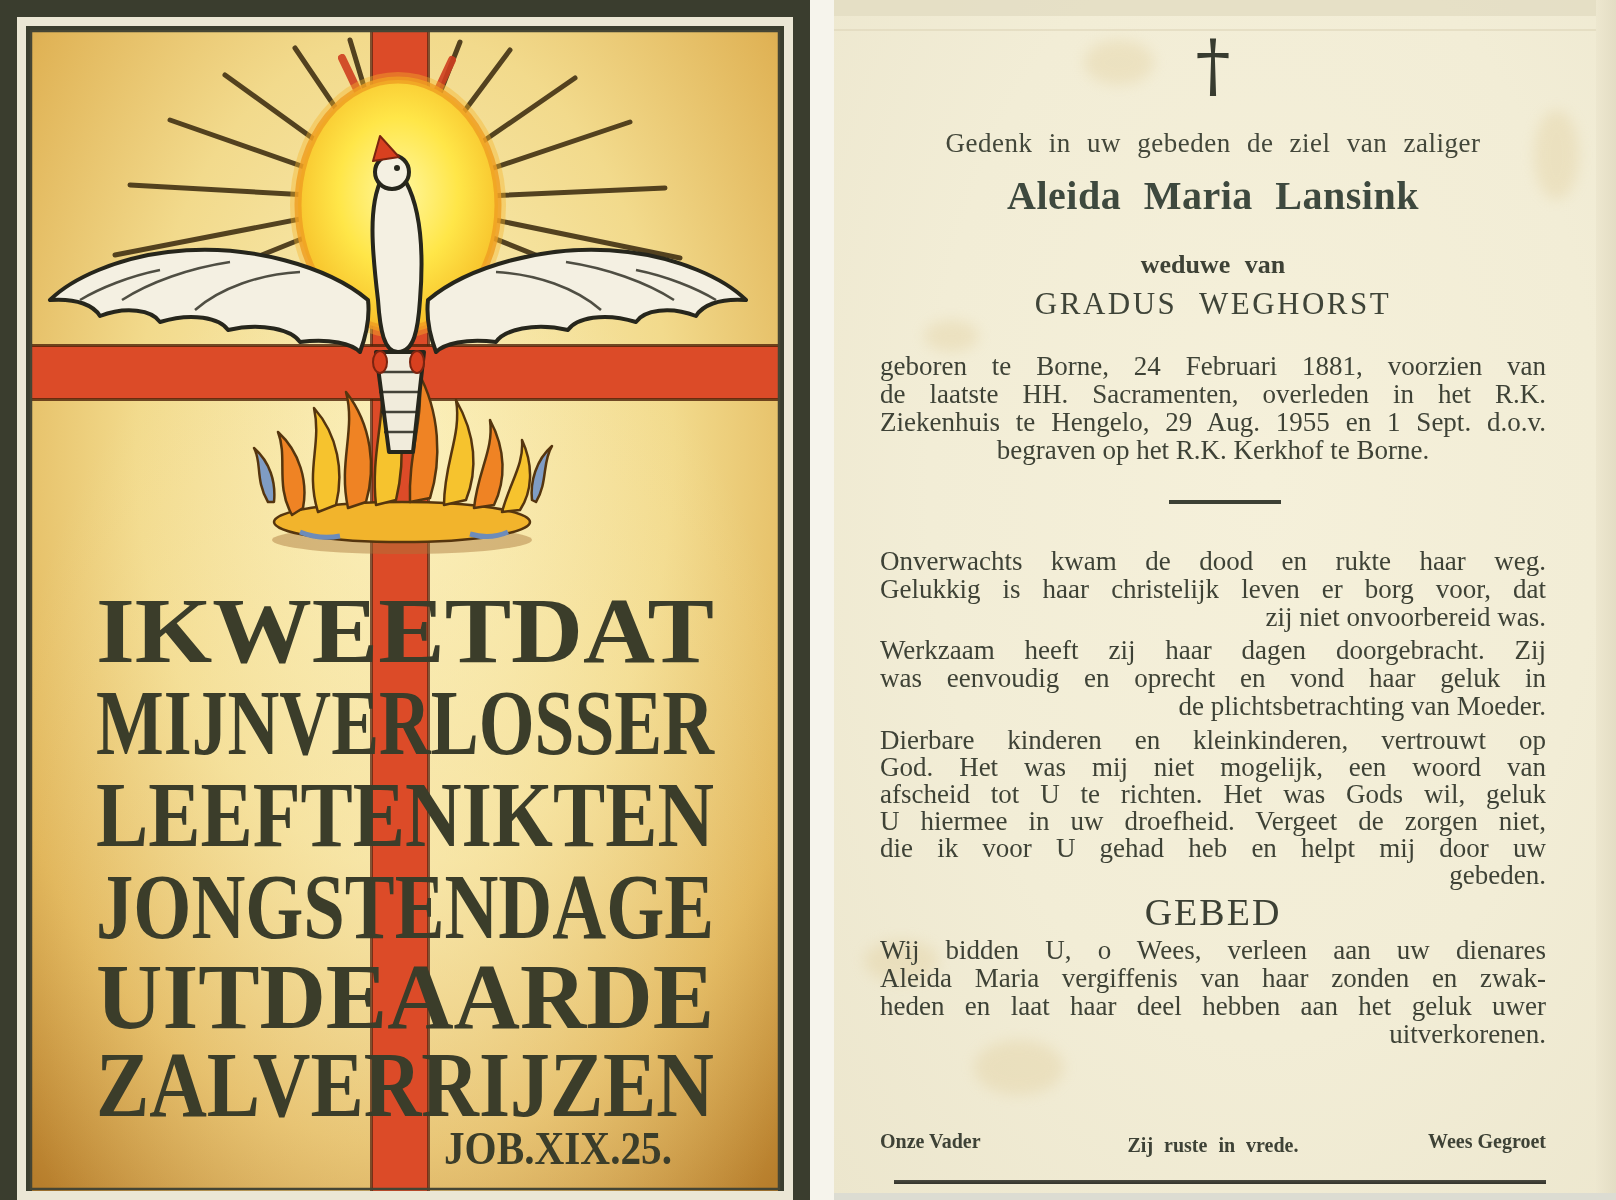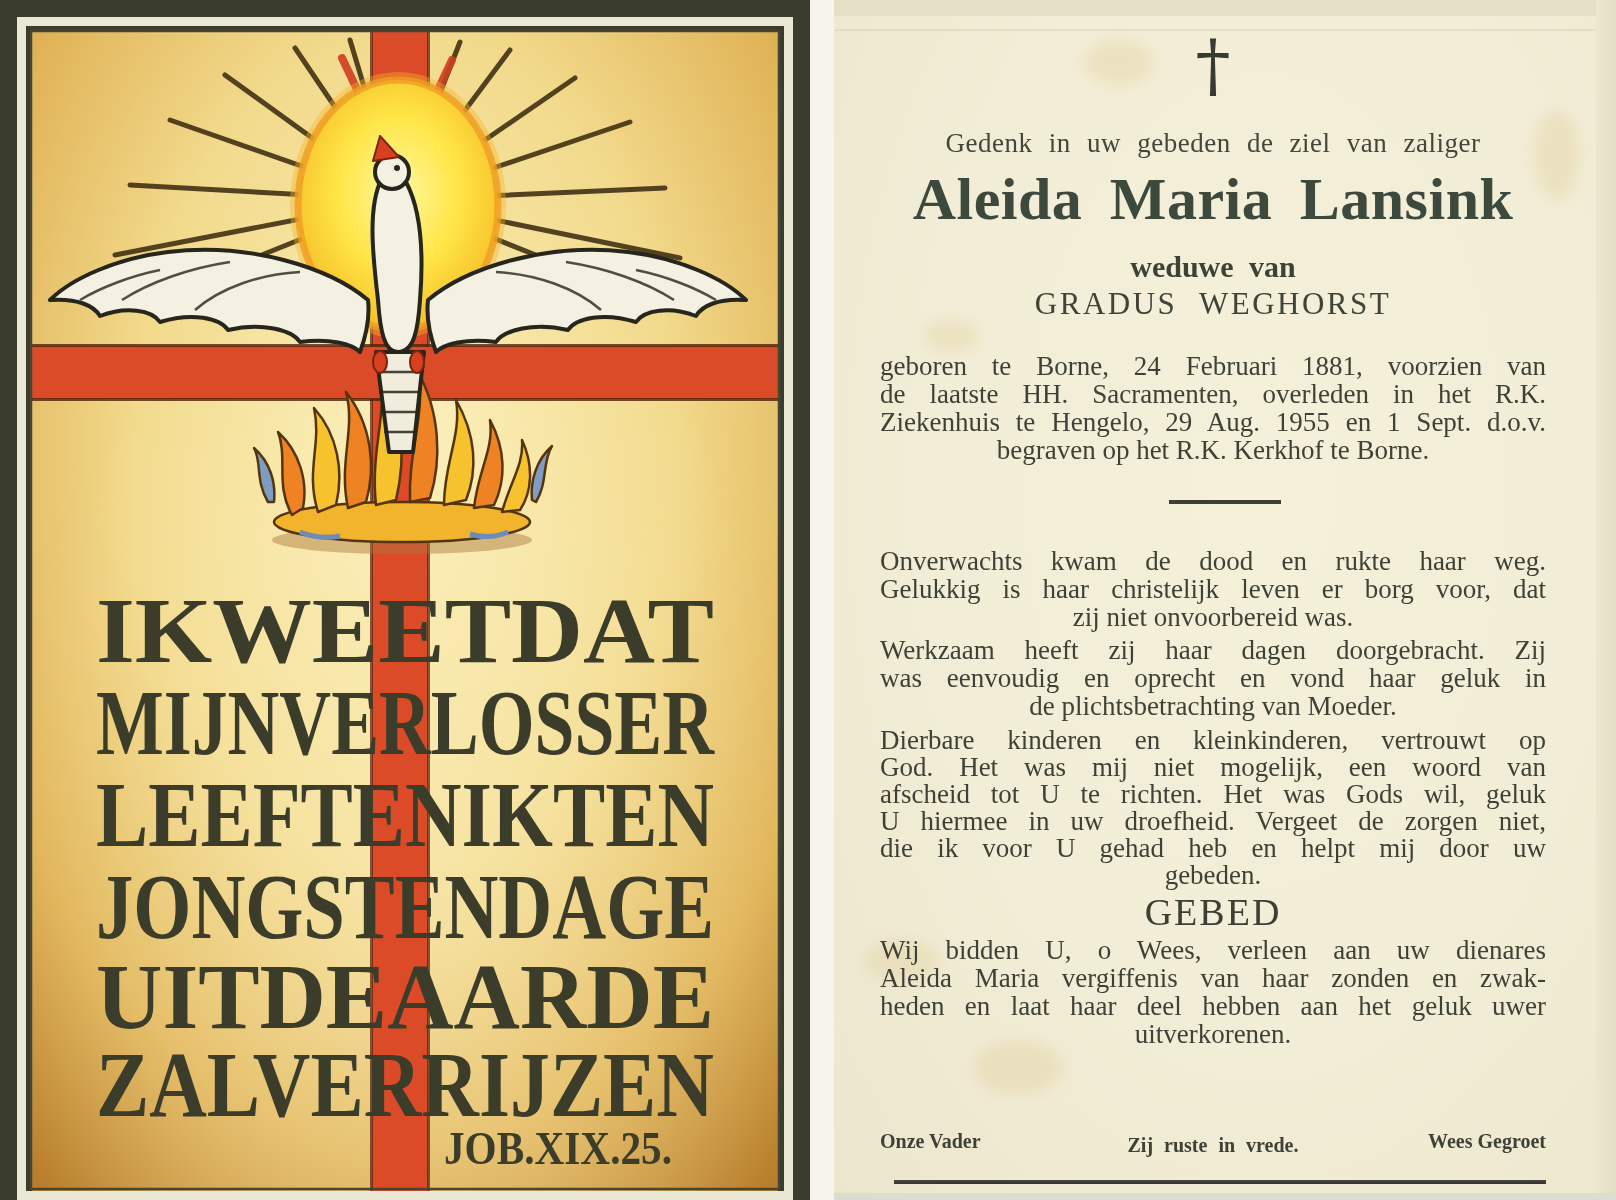--- a/index.html
+++ b/index.html
@@ -16,27 +16,27 @@
     color:#3e4236;}
   .edge-top{position:absolute;left:0;top:0;width:100%;height:16px;background:#e2dcc2;opacity:.8;}
   .edge-foldline{position:absolute;left:0;top:29px;width:100%;height:2px;background:#ddd5b9;opacity:.6;}
   .edge-right{position:absolute;right:0;top:0;width:20px;height:100%;
     background:linear-gradient(to right,#ede7cf,#e3ddc4);}
   .edge-bottom{position:absolute;left:0;bottom:0;width:100%;height:7px;background:#dcdcd2;}
   .stain{position:absolute;border-radius:50%;background:#dcc489;opacity:.28;filter:blur(7px);}
 
   .rc-abs{position:absolute;left:46px;width:666px;}
   .cline{text-align:center;}
-  .lline{text-align:center;}
+  .lline{text-align:right;}
   .jline{text-align:justify;text-align-last:justify;}
 
   .memorial-cross{top:30px;font-family:"DejaVu Serif",serif;font-size:70px;line-height:70px;color:#383c30;}
   .intro{top:128px;font-size:27px;word-spacing:9px;letter-spacing:.5px;color:#43473a;}
-  .name{top:165px;font-size:60px;font-weight:bold;word-spacing:12px;color:#3e493e;letter-spacing:.5px;}
-  .relation{top:250px;font-size:30px;font-weight:bold;word-spacing:8px;}
+  .name{top:172px;font-size:40px;font-weight:bold;word-spacing:12px;color:#3e493e;letter-spacing:.5px;}
+  .relation{top:250px;font-size:26px;font-weight:bold;word-spacing:8px;}
   .spouse{top:286px;font-size:31px;letter-spacing:2.5px;word-spacing:12px;color:#3f4438;}
 
   .bodytext{font-size:27px;line-height:28px;color:#3e4236;}
   .dates{top:352px;}
   .divider{position:absolute;left:50%;transform:translateX(-50%);top:500px;width:112px;height:4px;background:#3c4034;}
   .para1{top:547px;}
   .para2{top:636px;}
   .para3{top:727px;line-height:27px;}
   .gebed-heading{top:890px;font-size:38px;letter-spacing:2px;word-spacing:6px;color:#3c4034;}
   .prayer{top:936px;}

